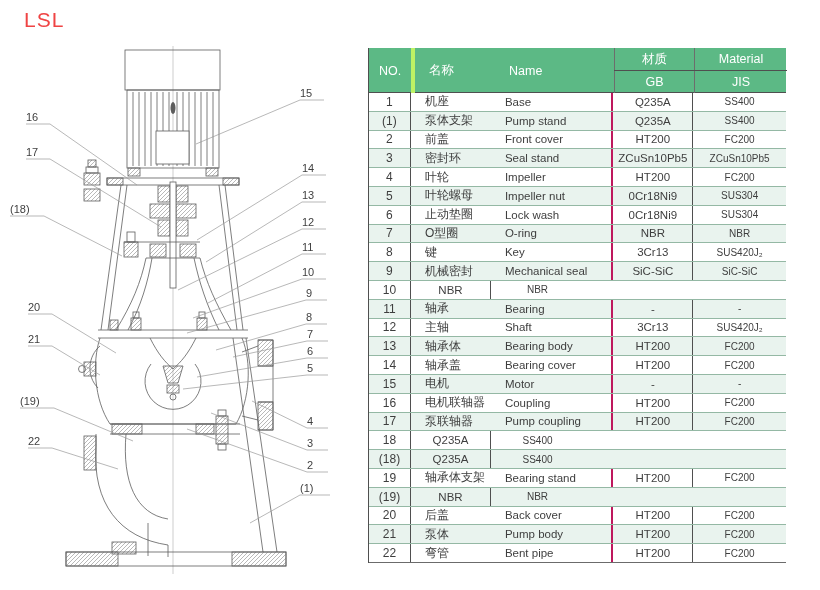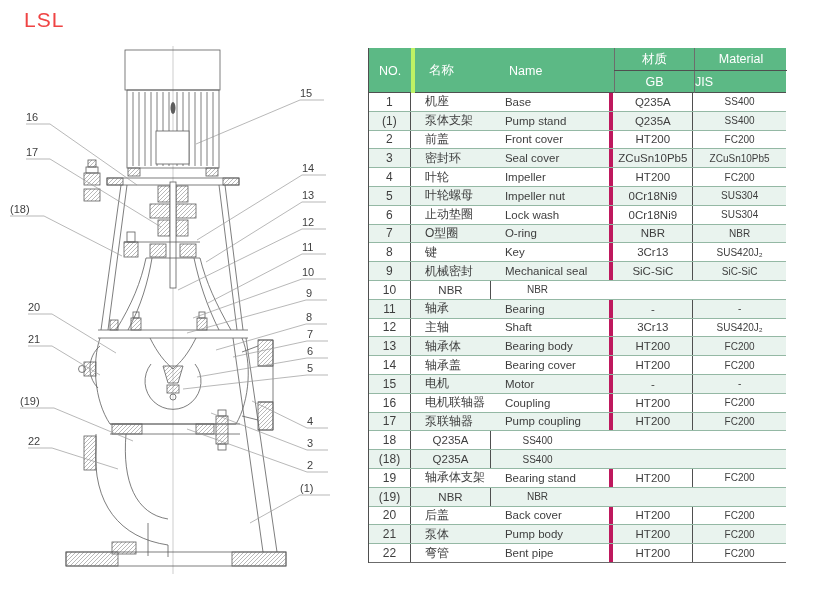--- a/index.html
+++ b/index.html
@@ -23,32 +23,32 @@
     box-sizing:border-box;
   }
   .hcell{position:absolute;display:flex;align-items:center;box-sizing:border-box;}
   .h-no{left:0;top:0;width:42px;height:45px;justify-content:center;}
   .h-name{left:42px;top:0;width:203px;height:45px;border-left:4px solid #bef264;}
   .h-name .cn{margin-left:14px;}
   .h-name .en{position:absolute;left:94px;}
   .h-matcn{left:245px;top:0;width:80px;height:22px;justify-content:center;border-left:1px solid #6d6d6d;}
   .h-maten{left:325px;top:0;width:93px;height:22px;justify-content:center;border-left:1px solid #6d6d6d;}
   .h-gb{left:245px;top:23px;width:80px;height:22px;justify-content:center;border-left:1px solid #6d6d6d;}
-  .h-jis{left:325px;top:23px;width:93px;height:22px;justify-content:flex-start;border-left:1px solid #6d6d6d;}
+  .h-jis{left:325px;top:23px;width:93px;height:22px;justify-content:center;border-left:1px solid #6d6d6d;}
   .h-divider{position:absolute;left:245px;top:22px;width:173px;height:1px;background:#4f4f4f;}
   .tbody{border-left:1px solid #4f4f4f;}
   .trow{
     display:flex;height:17.8px;align-items:center;
     border-bottom:1px solid #94b8a4;background:#ffffff;
   }
   .trow:nth-child(even){background:#e9f3ee;}
   .trow:last-child{border-bottom:1px solid #6b6b6b;}
   .c{box-sizing:border-box;height:100%;display:flex;align-items:center;}
   .c-no{width:42px;justify-content:center;border-right:1px solid #4f4f4f;}
-  .c-name{width:203px;position:relative;border-right:4px solid #be185d;}
+  .c-name{width:203px;position:relative;border-right:2px solid #be185d;}
   .c-name .cn{margin-left:14px;font-size:12px;}
   .c-name .en{position:absolute;left:94px;font-size:11.5px;}
   .c-gb{width:80px;justify-content:center;border-right:1px solid #4f4f4f;font-size:11.5px;}
   .c-jis{width:93px;justify-content:center;font-size:10px;text-align:center;}
 </style>
 </head>
 <body>
 
 <div class="page-title">LSL</div>
 
@@ -267,21 +267,21 @@
           <span class="cn">前盖</span>
           <span class="en">Front cover</span>
         </div>
         <div class="c c-gb">HT200</div>
         <div class="c c-jis">FC200</div>
       </div>
       <div class="trow">
         <div class="c c-no">3</div>
         <div class="c c-name">
           <span class="cn">密封环</span>
-          <span class="en">Seal cover</span>
+          <span class="en">Seal stand</span>
         </div>
         <div class="c c-gb">ZCuSn10Pb5</div>
         <div class="c c-jis">ZCuSn10Pb5</div>
       </div>
       <div class="trow">
         <div class="c c-no">4</div>
         <div class="c c-name">
           <span class="cn">叶轮</span>
           <span class="en">Impeller</span>
         </div>

